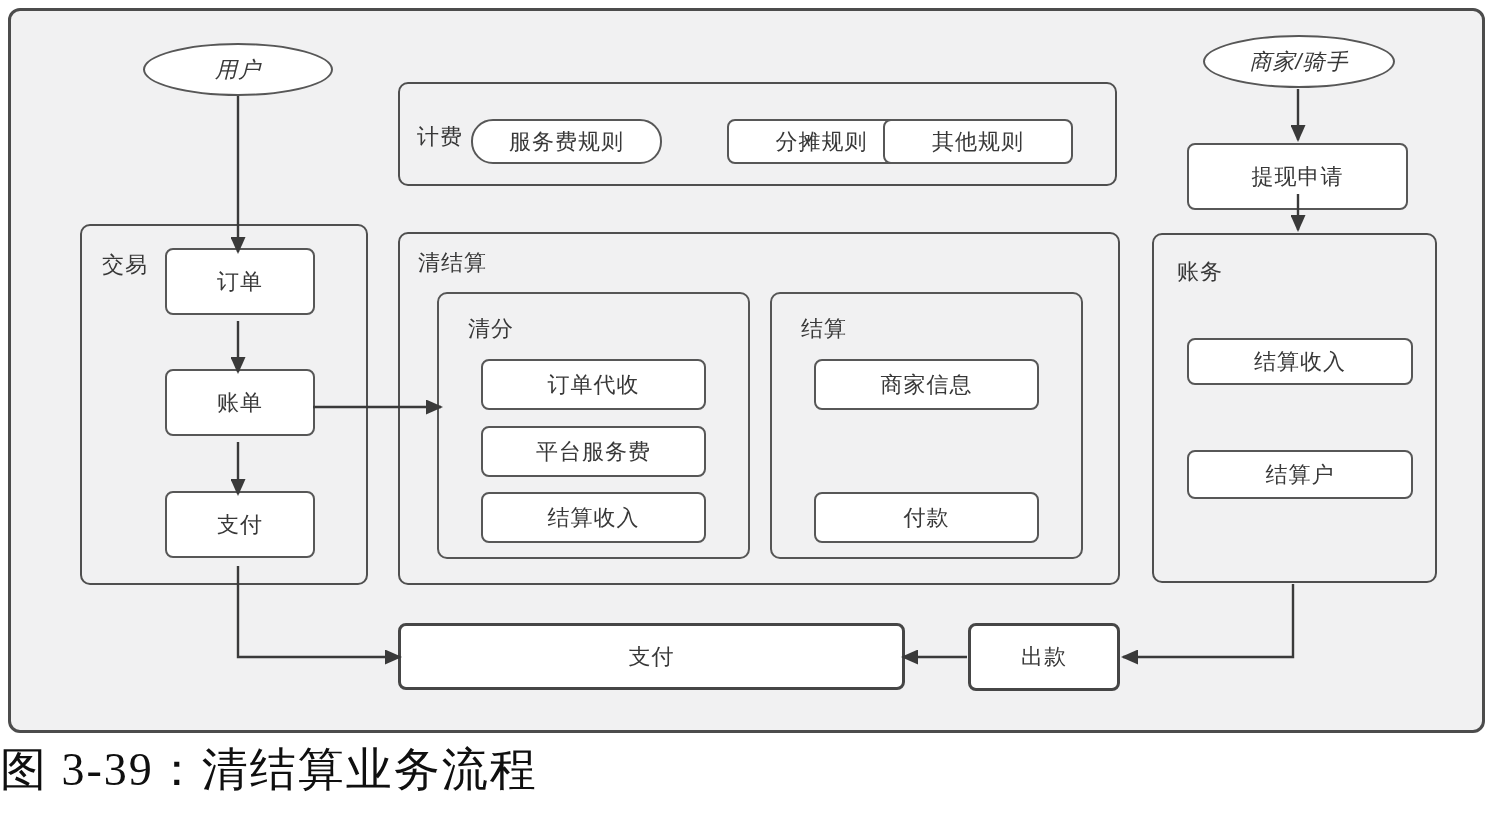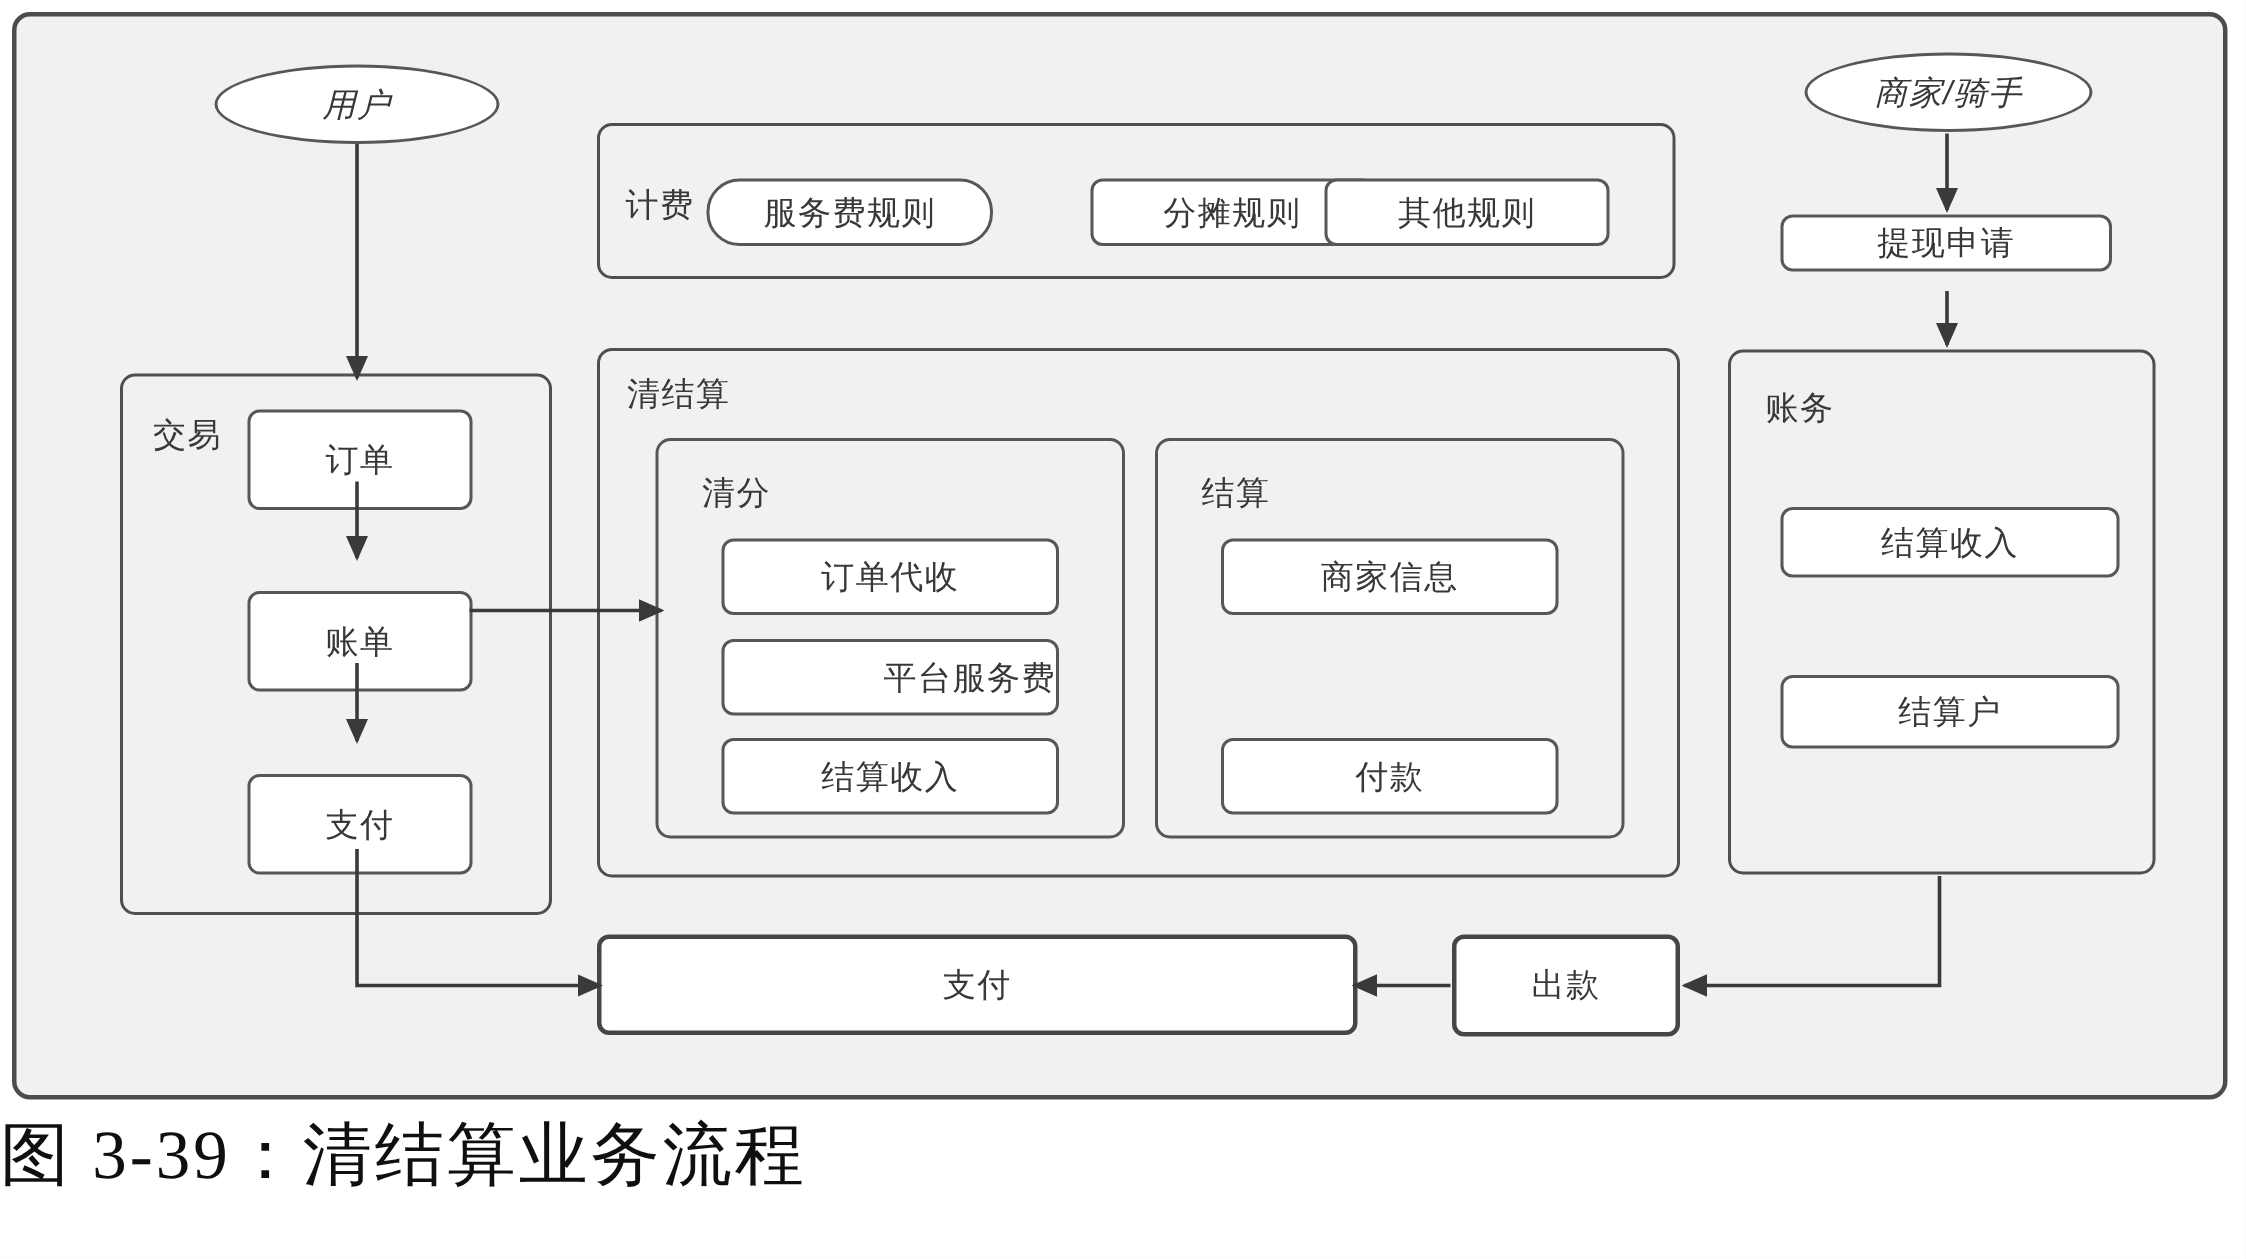--- a/index.html
+++ b/index.html
@@ -66,42 +66,42 @@
       <span>服务费规则</span>
     </div>
     <div class="box" style="left:279px;top:35px;width:189px;height:45px;margin-left:48px;">
       <span>分摊规则</span>
     </div>
     <div class="box" style="left:483px;top:35px;width:190px;height:45px;">
       <span>其他规则</span>
     </div>
   </div>
 
-  <div class="group" style="left:80px;top:249px;width:288px;height:361px;padding-left:47px;">
+  <div class="group" style="left:80px;top:224px;width:288px;height:361px;padding-left:47px;">
     <div class="group-label" style="left:20px;top:24px;">交易</div>
     <div class="box" style="left:83px;top:22px;width:150px;height:67px;">
       <span>订单</span>
     </div>
     <div class="box" style="left:83px;top:143px;width:150px;height:67px;">
       <span>账单</span>
     </div>
     <div class="box" style="left:83px;top:265px;width:150px;height:67px;">
       <span>支付</span>
     </div>
   </div>
 
   <div class="group" style="left:398px;top:232px;width:722px;height:353px;">
     <div class="group-label" style="left:18px;top:14px;">清结算</div>
 
     <div class="sub" style="left:37px;top:58px;width:313px;height:267px;">
       <div class="group-label" style="left:29px;top:20px;">清分</div>
       <div class="box" style="left:42px;top:65px;width:225px;height:51px;">
         <span>订单代收</span>
       </div>
-      <div class="box" style="left:42px;top:132px;width:225px;height:51px;justify-content:flex-end;">
+      <div class="box" style="left:42px;top:132px;width:225px;height:51px;">
         <span>平台服务费</span>
       </div>
       <div class="box" style="left:42px;top:198px;width:225px;height:51px;">
         <span>结算收入</span>
       </div>
     </div>
 
     <div class="sub" style="left:370px;top:58px;width:313px;height:267px;">
       <div class="group-label" style="left:29px;top:20px;">结算</div>
       <div class="box" style="left:42px;top:65px;width:225px;height:51px;">
@@ -116,21 +116,21 @@
   <div class="group" style="left:1152px;top:233px;width:285px;height:350px;">
     <div class="group-label" style="left:23px;top:22px;">账务</div>
     <div class="box" style="left:33px;top:103px;width:226px;height:47px;">
       <span>结算收入</span>
     </div>
     <div class="box" style="left:33px;top:215px;width:226px;height:49px;">
       <span>结算户</span>
     </div>
   </div>
 
-  <div class="box" style="left:1187px;top:143px;width:221px;height:38px;">
+  <div class="box" style="left:1187px;top:143px;width:221px;height:67px;">
     <span>提现申请</span>
   </div>
 
   <div class="box thick" style="left:398px;top:623px;width:507px;height:67px;">
     <span>支付</span>
   </div>
 
   <div class="box thick" style="left:968px;top:623px;width:152px;height:68px;">
     <span>出款</span>
   </div>

